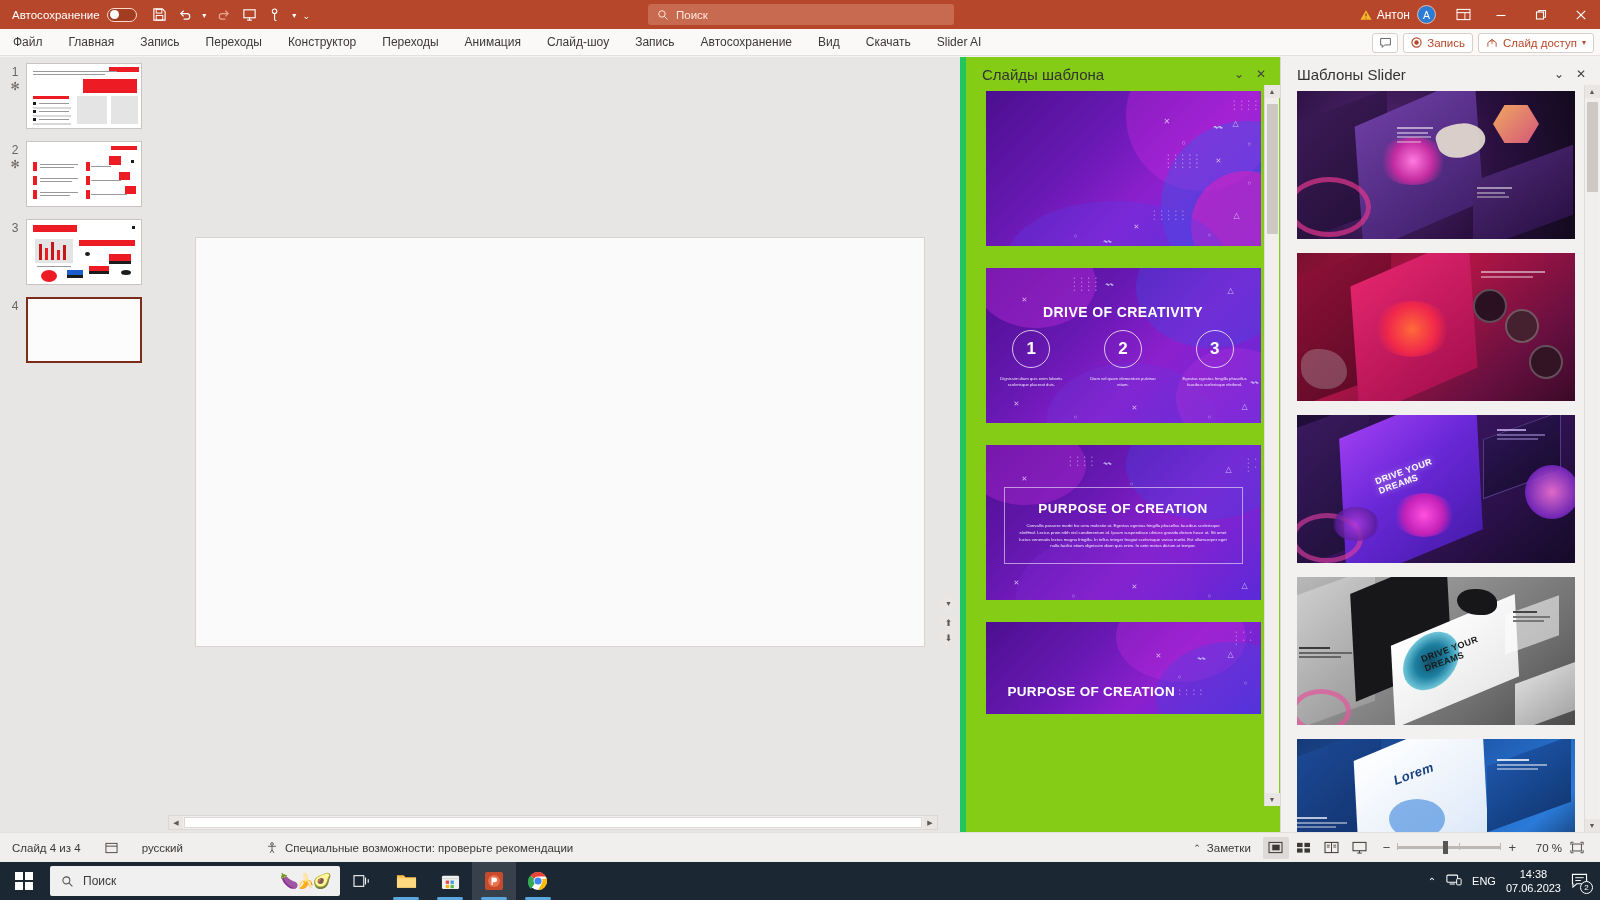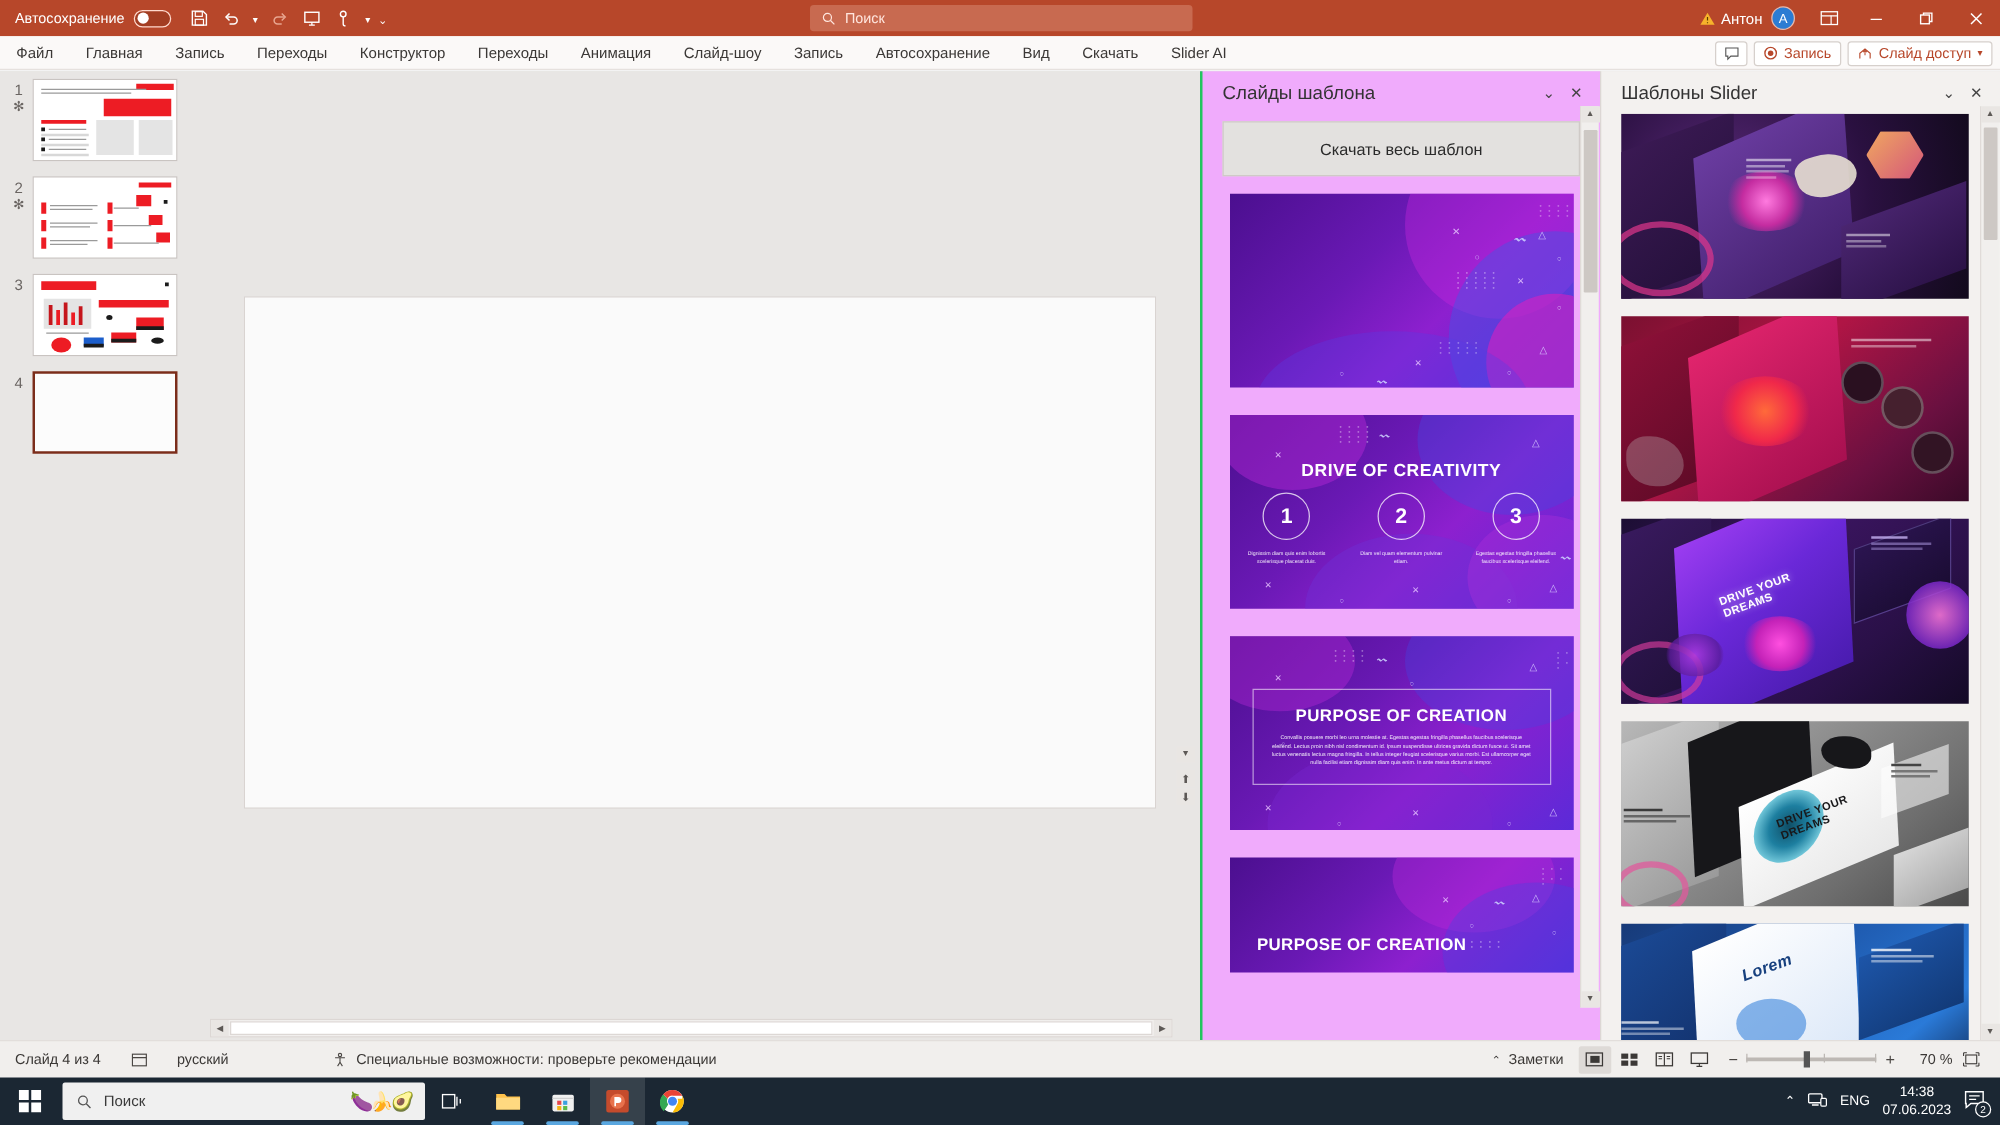--- a/index.html
+++ b/index.html
@@ -155,22 +155,22 @@
   #hscroll .thumbbar {
     flex: 1; height: 11px; background: #fff; margin: 0 1px; border: 1px solid #ddd8d5;
   }
   #vscroll-canvas {
     position: absolute; right: 4px; top: 540px; width: 15px; height: 250px;
     display: flex; flex-direction: column; align-items: center;
   }
 
   
   #tplpane {
-    width: 320px; flex: none; background: #f0abfc;
-    border-left: 2px solid #22c55e;
+    width: 320px; flex: none; background: #84cc16;
+    border-left: 6px solid #22c55e;
     display: flex; flex-direction: column; position: relative;
   }
   .pane-head {
     height: 34px; display: flex; align-items: center;
     padding: 0 8px 0 16px; flex: none;
   }
   .pane-title { font-size: 15px; color: #333; flex: 1; }
   .pane-btn {
     width: 22px; height: 22px; display: flex; align-items: center; justify-content: center;
     color: #444; font-size: 12px;
@@ -547,21 +547,20 @@
   </div>
 
   <div id="tplpane">
     <div class="pane-head">
       <span class="pane-title">Слайды шаблона</span>
       <span class="pane-btn">⌄</span>
       <span class="pane-btn">✕</span>
     </div>
 
     <div class="pane-body">
-      <div class="dl-btn">Скачать весь шаблон</div>
 
       <div class="tplslide">
         <div class="blob" style="width:150px;height:150px;background:rgba(200,40,220,.38);left:140px;top:-50px;"></div>
         <div class="blob" style="width:170px;height:170px;background:rgba(60,90,230,.42);left:175px;top:30px;"></div>
         <div class="blob" style="width:110px;height:110px;background:rgba(225,30,190,.55);left:205px;top:80px;"></div>
         <div class="blob" style="width:220px;height:120px;background:rgba(90,60,230,.35);left:20px;top:110px;"></div>
         <div class="memphis" style="left:178px;top:26px;color:#e7c6ff;font-size:8px;">✕</div>
         <div class="memphis" style="left:196px;top:48px;color:#d8c6ff;font-size:7px;">○</div>
         <div class="memphis" style="left:228px;top:29px;color:#cfd6ff;font-size:9px;">〰</div>
         <div class="memphis" style="left:247px;top:28px;color:#d7c9ff;font-size:8px;">△</div>

